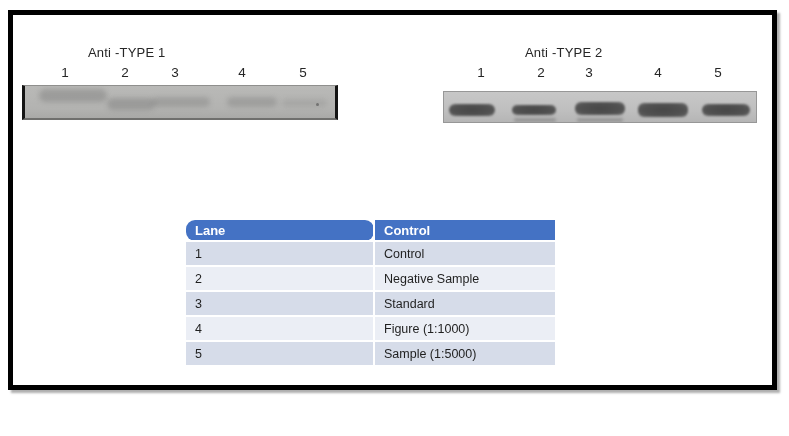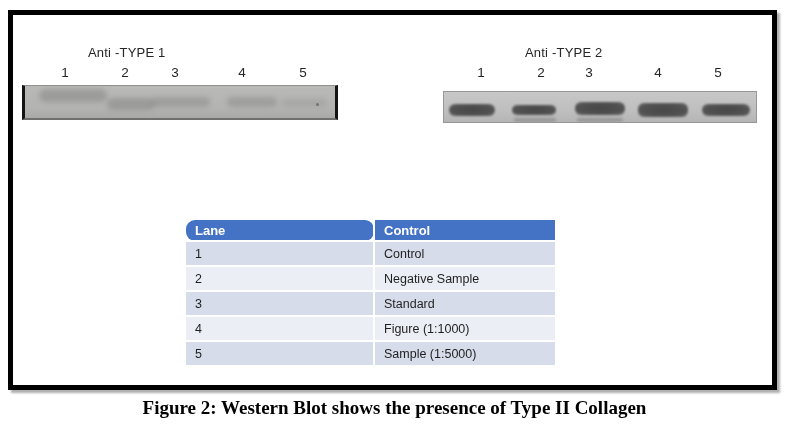--- a/index.html
+++ b/index.html
@@ -178,14 +178,13 @@
           <td>Figure (1:1000)</td>
         </tr>
         <tr class="odd">
           <td>5</td>
           <td>Sample (1:5000)</td>
         </tr>
       </tbody>
     </table>
   </div>
 
-  <div class="caption">Figure 2: Western Blot shows the presence of Type II Collagen</div>
 </div>
 
 </body></html>

